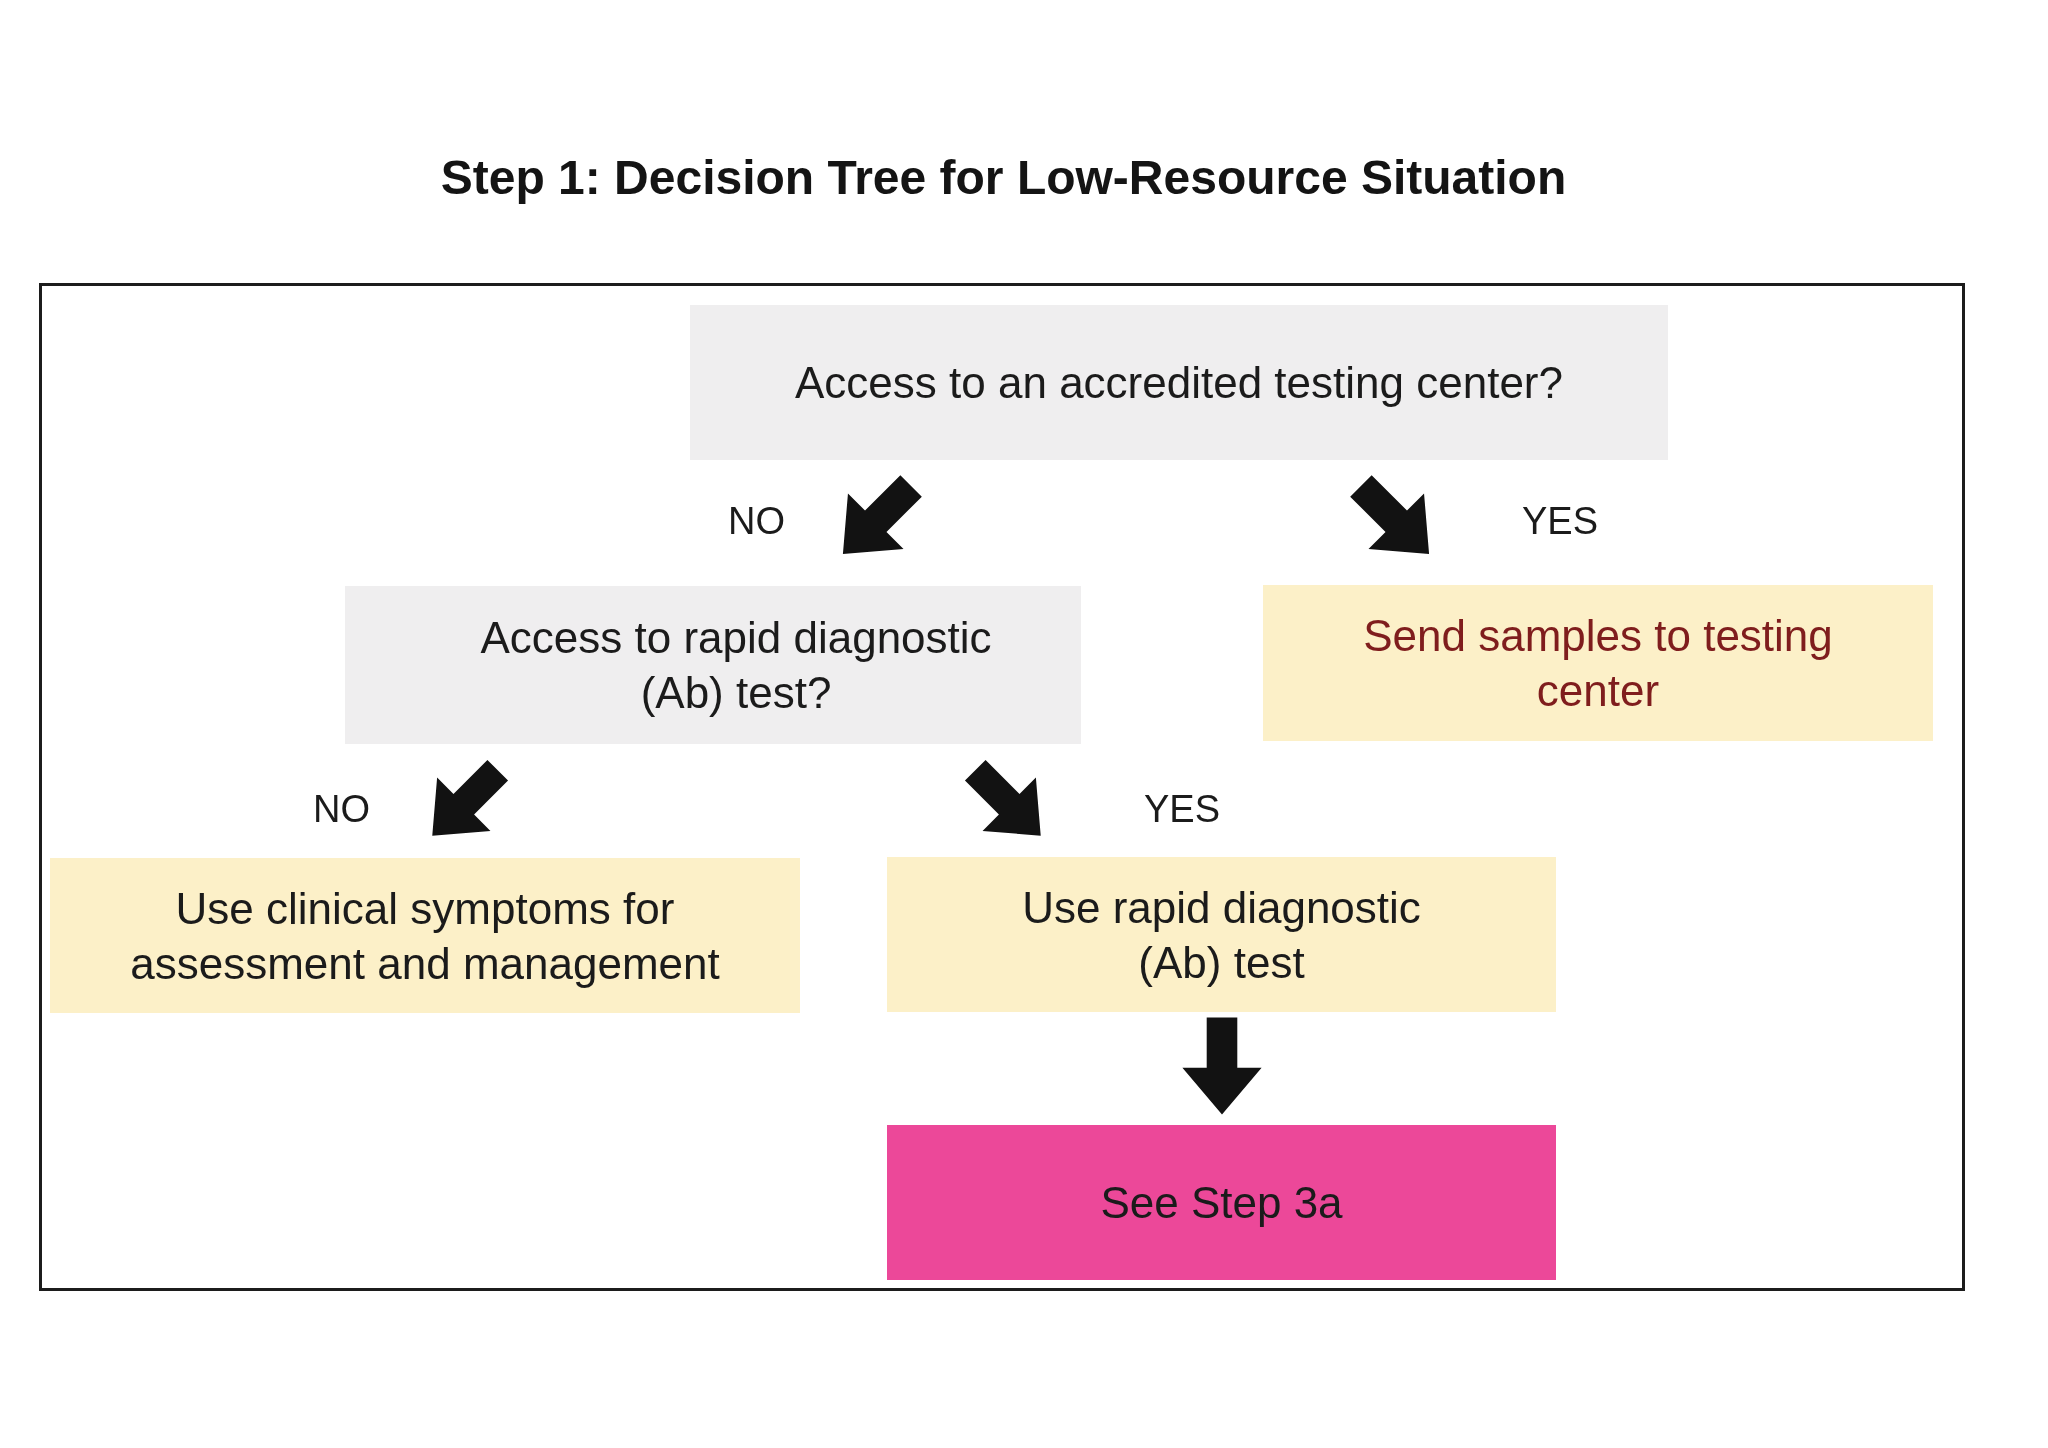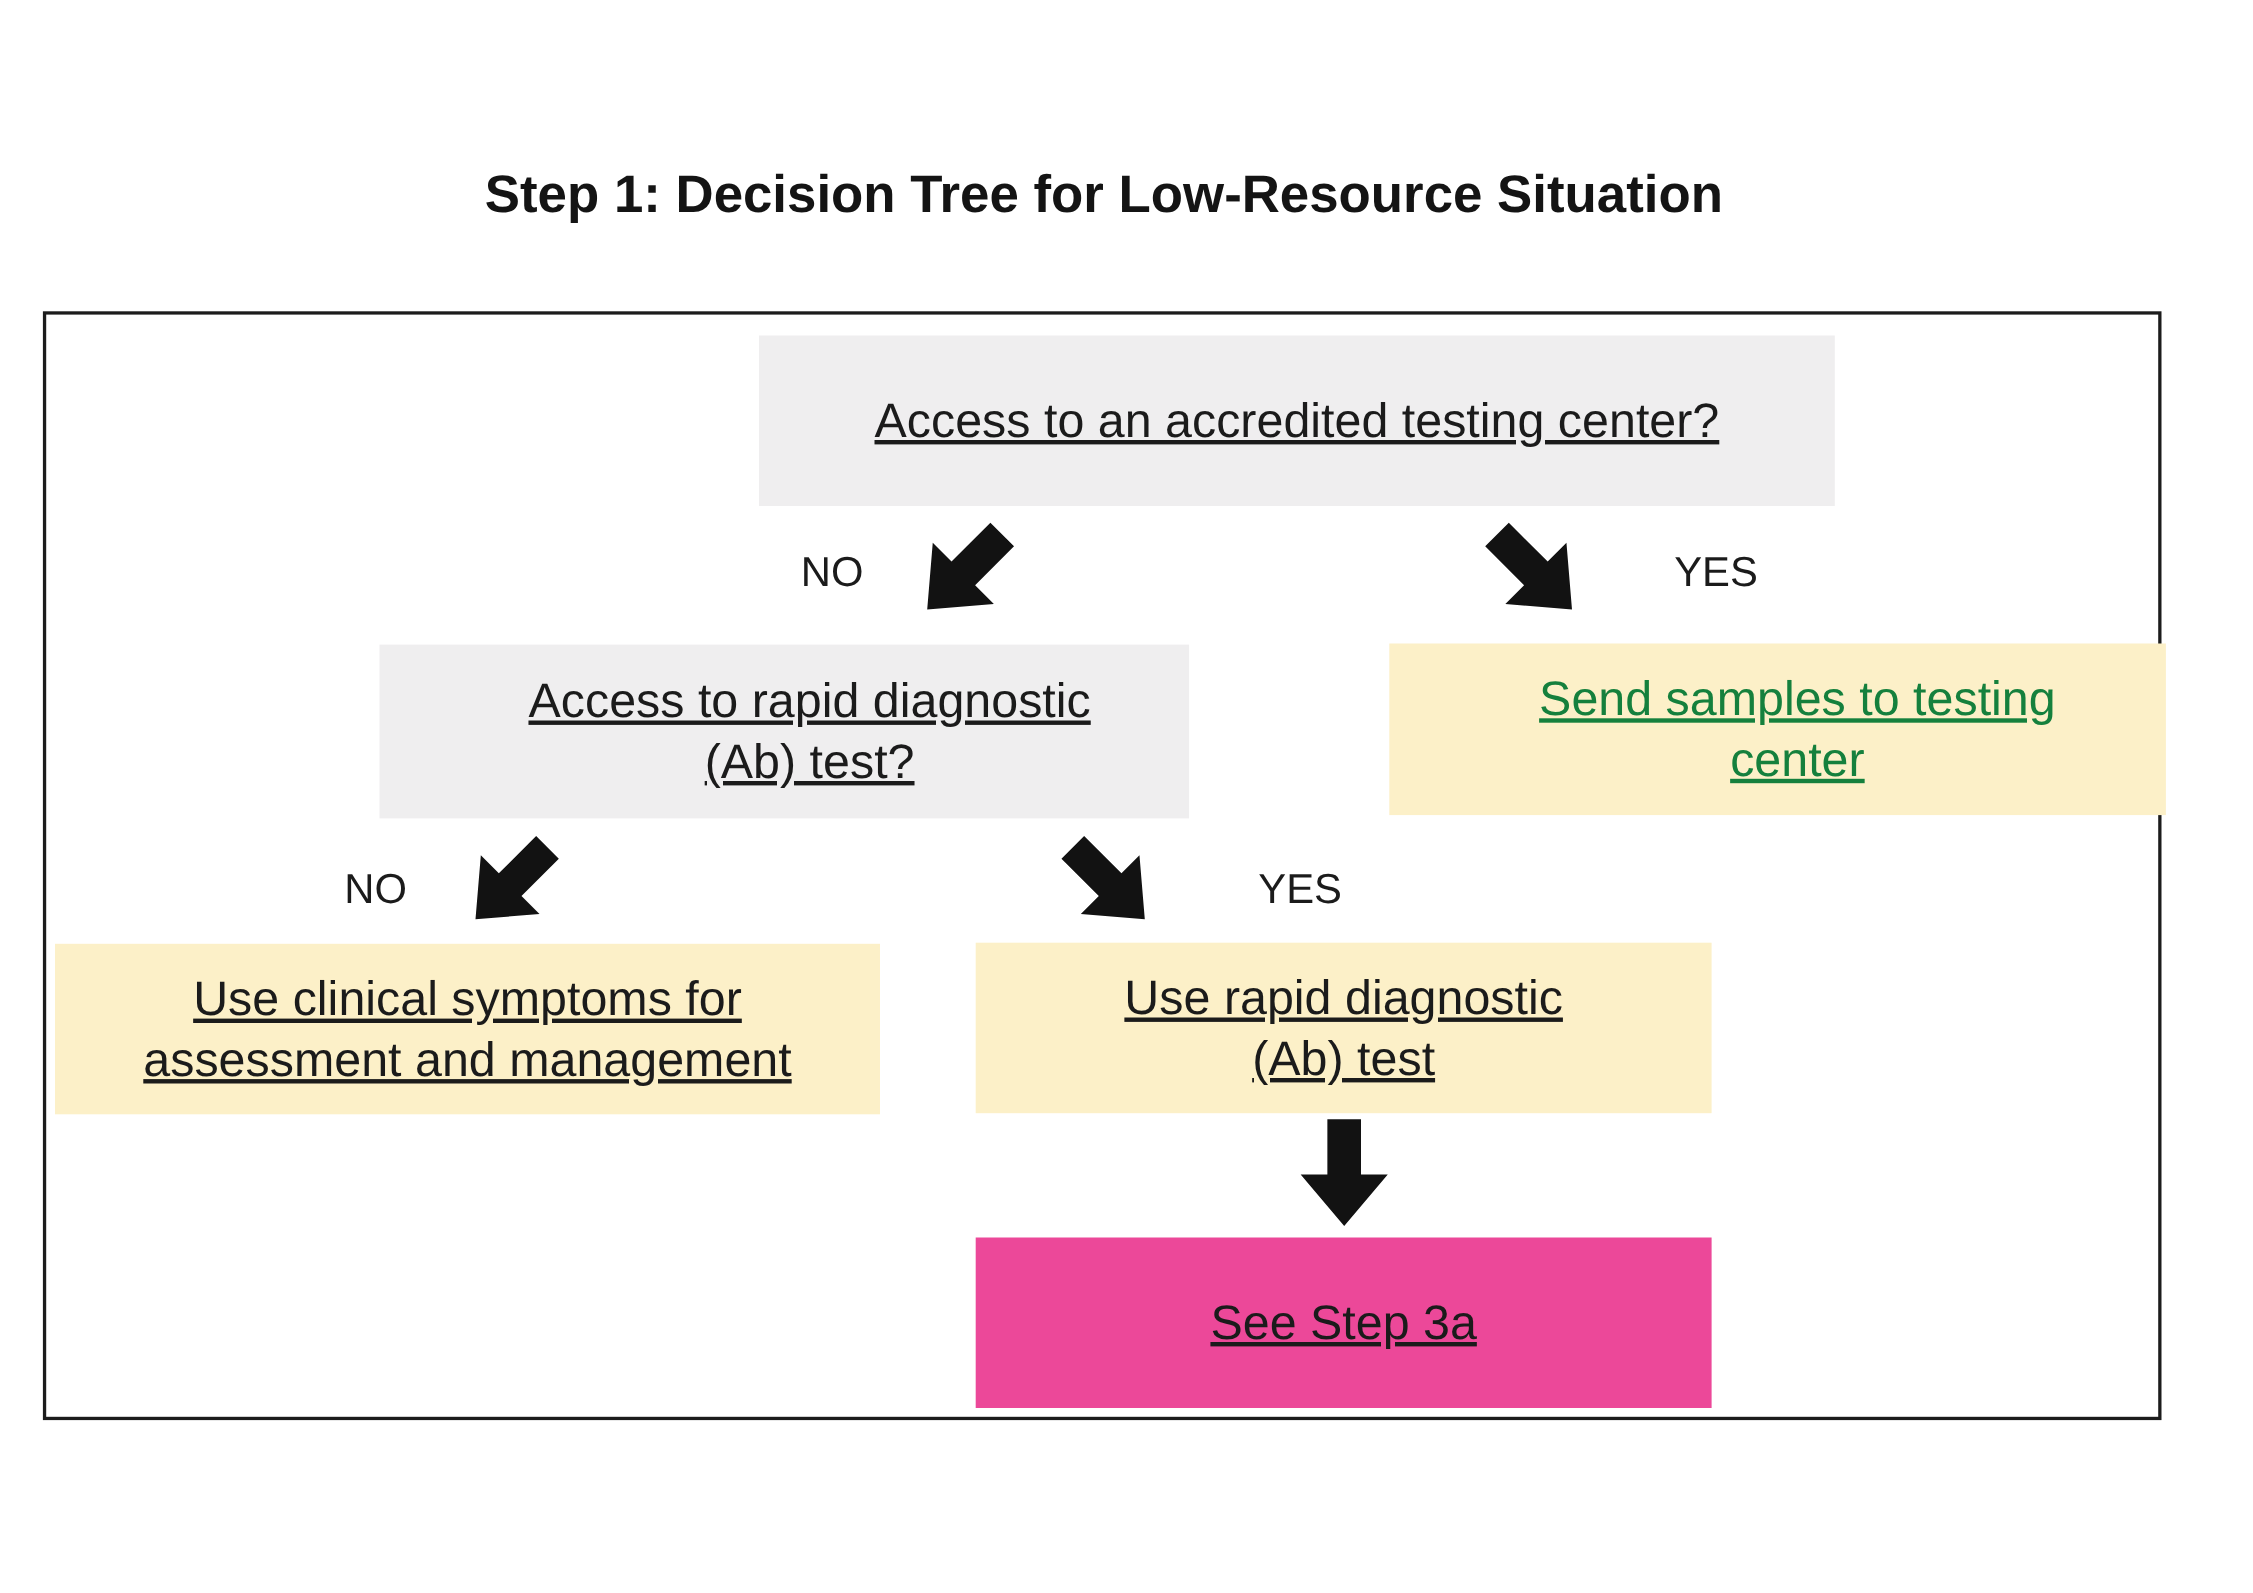--- a/index.html
+++ b/index.html
@@ -40,21 +40,20 @@
   .node {
     position: absolute;
     display: flex;
     align-items: center;
     justify-content: center;
     text-align: center;
     font-size: 44px;
     line-height: 1.25;
     color: #1b1b1b;
     white-space: pre-line;
-    text-decoration: underline;
   }
   .branch-label {
     position: absolute;
     font-size: 38px;
     color: #1b1b1b;
     text-align: right;
   }
   .arrow {
     position: absolute;
     color: #121212;
@@ -84,21 +83,21 @@
     <svg viewBox="0 0 100 112" xmlns="http://www.w3.org/2000/svg">
       <path d="M33 2 L67 2 L67 58 L94 58 L50 110 L6 58 L33 58 Z" fill="currentColor"></path>
     </svg>
   </div>
 
   <div class="branch-label" style="left: 1478px; top: 488px; width: 120px; color: rgb(27, 27, 27);">YES</div>
 
   <div class="node" style="left: 345px; top: 574px; width: 690px; height: 158px; background-color: rgb(239, 238, 239); color: rgb(27, 27, 27); padding-left: 46px;">Access to rapid diagnostic
 (Ab) test?</div>
 
-  <div class="node" style="left: 1263px; top: 573px; width: 670px; height: 156px; background-color: rgb(252, 240, 200); color: #15803d; padding-left: 36px;">Send samples to testing
+  <div class="node" style="left: 1263px; top: 573px; width: 670px; height: 156px; background-color: rgb(252, 240, 200); color: #7f1d1d;">Send samples to testing
 center</div>
 
   <div class="branch-label" style="left: 270px; top: 776px; width: 100px; color: rgb(27, 27, 27);">NO</div>
 
   <div class="arrow" style="left: 417px; top: 743px; width: 96px; height: 96px; transform: rotate(45deg); color: rgb(18, 18, 18);">
     <svg viewBox="0 0 100 112" xmlns="http://www.w3.org/2000/svg">
       <path d="M33 2 L67 2 L67 58 L94 58 L50 110 L6 58 L33 58 Z" fill="currentColor"></path>
     </svg>
   </div>
 

